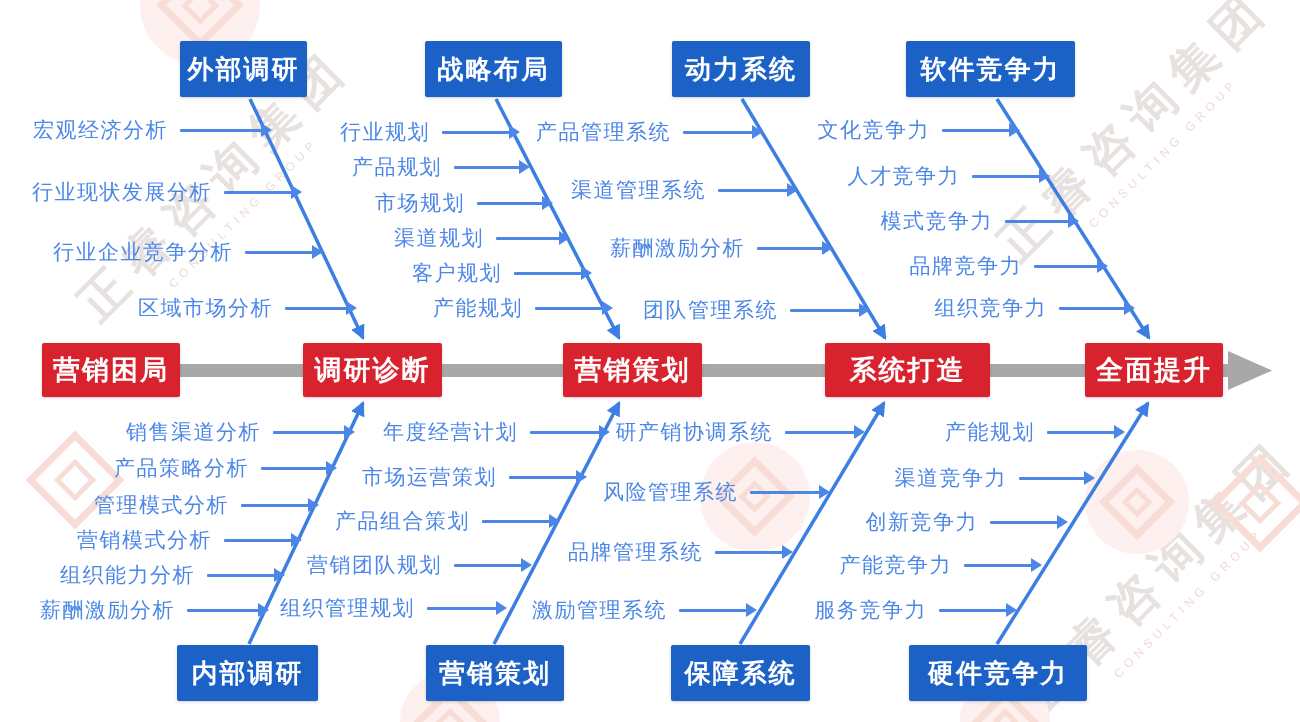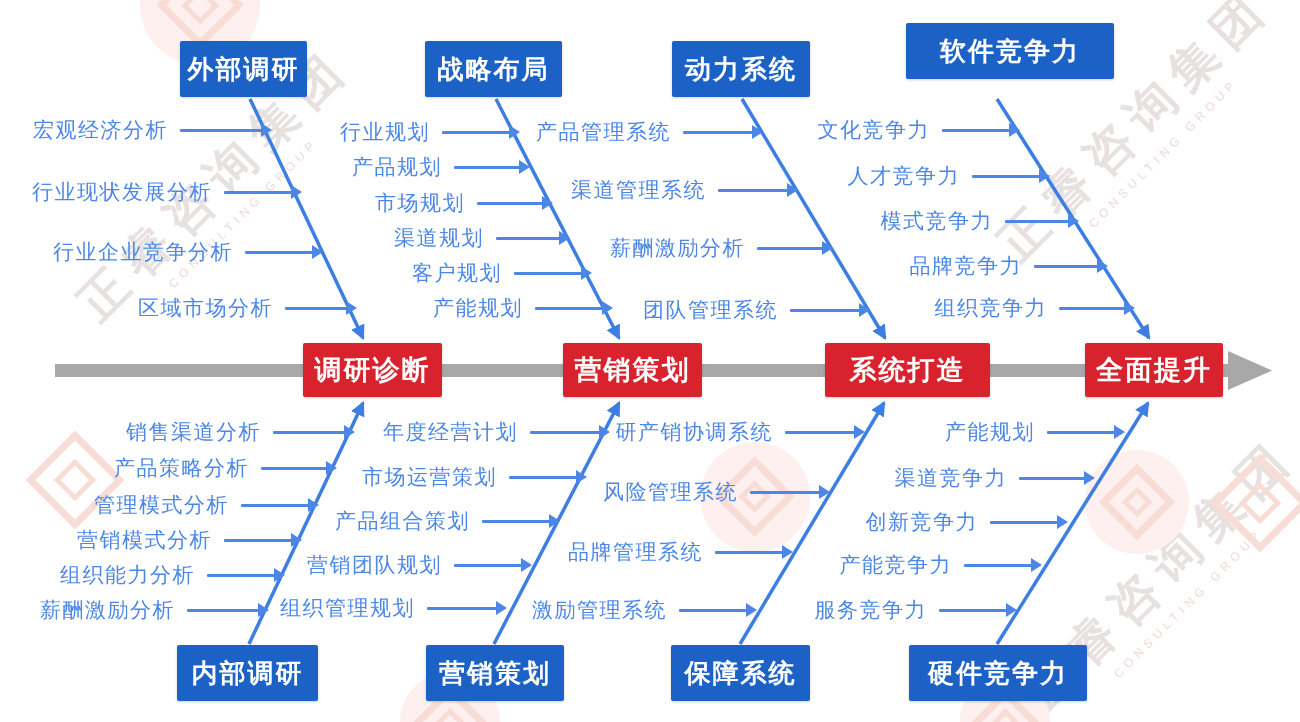--- a/index.html
+++ b/index.html
@@ -104,27 +104,28 @@
 
     <path class="diag" d="M249,644 L363,403" marker-end="url(#ah)"></path>
     <path class="diag" d="M494,644 L619,403" marker-end="url(#ah)"></path>
     <path class="diag" d="M740,644 L884,403" marker-end="url(#ah)"></path>
     <path class="diag" d="M997,644 L1148,403" marker-end="url(#ah)"></path>
   </svg>
 
   <div class="bluebox" style="left:180px;top:41px;width:127px">外部调研</div>
   <div class="bluebox" style="left:425px;top:41px;width:137px">战略布局</div>
   <div class="bluebox" style="left:672px;top:41px;width:138px">动力系统</div>
-  <div class="bluebox" style="left:906px;top:23px;width:208px">软件竞争力</div>
+  <div class="bluebox" style="left:906px;top:41px;width:169px">软件竞争力</div>
 
   <div class="bluebox" style="left:177px;top:645px;width:141px">内部调研</div>
   <div class="bluebox" style="left:426px;top:645px;width:138px">营销策划</div>
   <div class="bluebox" style="left:671px;top:645px;width:139px">保障系统</div>
   <div class="bluebox" style="left:909px;top:645px;width:178px">硬件竞争力</div>
 
+  <div class="redbox" style="left:42px;top:343px;width:138px">营销困局</div>
   <div class="redbox" style="left:303px;top:343px;width:139px">调研诊断</div>
   <div class="redbox" style="left:563px;top:343px;width:139px">营销策划</div>
   <div class="redbox" style="left:825px;top:343px;width:165px">系统打造</div>
   <div class="redbox" style="left:1085px;top:343px;width:138px">全面提升</div>
 
   <div class="item" style="right:1038px;top:117px">
       <span class="lbl">宏观经济分析</span>
       <span class="arr" style="width:82px"></span>
     </div>
   <div class="item" style="right:1008px;top:179px">

